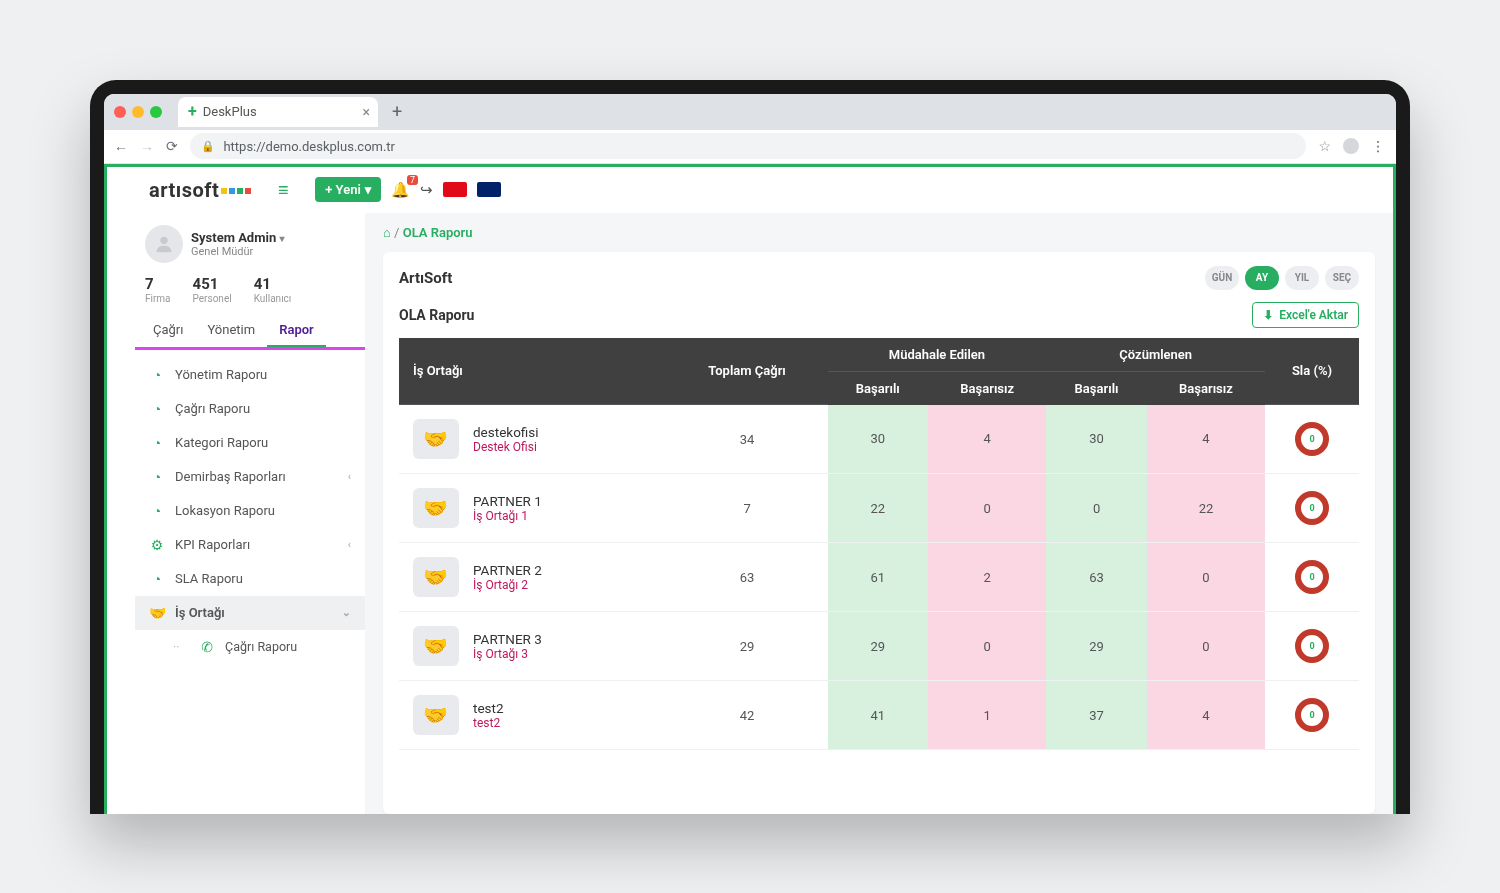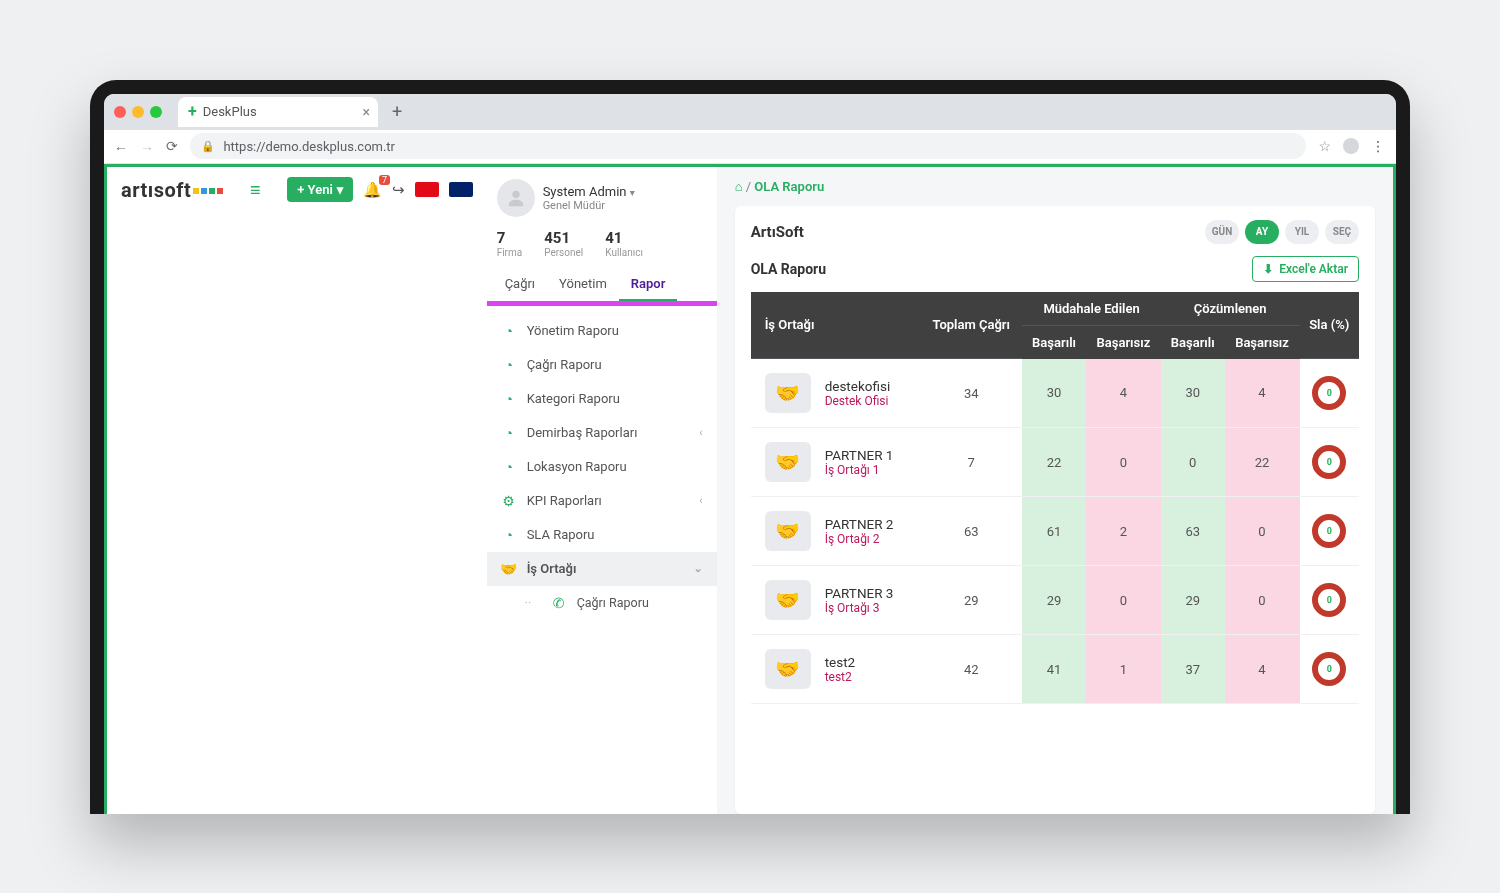--- a/index.html
+++ b/index.html
@@ -23,47 +23,47 @@
   .addrbar { height:34px; background:#fff; display:flex; align-items:center; padding:0 10px; gap:12px; font-size:14px; color:#6b6e73; border-bottom:1px solid #e3e3e3;}
   .addrbar .nav-btn{color:#6b6e73}
   .url-field{ flex:1; background:#f1f3f4; border-radius:16px; height:26px; display:flex; align-items:center; padding:0 12px; gap:8px; font-size:13px; color:#5c6065;}
   .url-field .lock{font-size:11px}
   .addrbar .right{display:flex;gap:12px;align-items:center;}
   .star{color:#888}
   .circle{width:16px;height:16px;border-radius:50%;background:#d5d7da;}
   .kebab{letter-spacing:1px;color:#555;}
 
   
-  .app { flex:1; display:flex; border:3px solid #27ae60; border-bottom:none;}
+  .app { flex:1; display:flex; flex-direction:column; border:3px solid #27ae60; border-bottom:none;padding-left:28px;}
   .topbar{ height:46px; display:flex; align-items:center; padding:0 14px; gap:12px; }
   .logo{ font-size:20px; font-weight:700; color:#333; letter-spacing:.5px;}
   .logo-sq{display:inline-flex;gap:2px;margin-left:2px;vertical-align:3px}
   .logo-sq span{width:6px;height:6px;display:inline-block}
   .hamburger{ width:40px; text-align:center; color:#27ae60; font-size:18px; cursor:pointer; }
   .company-title{ flex:1; text-align:center; color:#27ae60; font-size:15px; font-weight:600; }
   .top-actions{display:flex;align-items:center;gap:10px;}
   .btn-new{ background:#27ae60; color:#fff; border-radius:4px; padding:5px 10px; font-size:13px; font-weight:600; display:flex; align-items:center; gap:4px;}
   .icon-btn{ color:#555; font-size:15px; position:relative;}
   .icon-btn .badge{position:absolute;top:-6px;right:-8px;background:#e74c3c;color:#fff;font-size:9px;padding:0 3px;border-radius:3px;}
   .flag{ width:24px; height:15px; border-radius:2px; display:inline-block;}
   .flag.tr{background:linear-gradient(#e30a17,#e30a17);} 
   .flag.en{background:linear-gradient(#012169,#012169);} 
 
   .body{ flex:1; display:flex; background:#f5f6f8; overflow:hidden;}
 
   
   .sidebar{ width:230px; background:#fff; display:flex; flex-direction:column; font-size:13px; color:#555;}
   .user-row{ display:flex; gap:8px; padding:12px 10px 6px 10px; align-items:center;}
   .avatar{ width:38px; height:38px; border-radius:50%; background:#e4e6e9; display:flex; align-items:center; justify-content:center; color:#bbb;}
-  .user-name{font-weight:400; color:#333; font-size:13px;}
+  .user-name{font-weight:700; color:#333; font-size:13px;}
   .user-role{font-size:11px; color:#888;}
   .mini-stats{ display:flex; padding:6px 10px 10px 10px; gap:22px;}
   .mini-stats .n{font-weight:700; font-size:15px; color:#333;}
   .mini-stats .l{font-size:10px; color:#999;}
-  .tabs{ display:flex; border-bottom:5px solid #d946ef; padding:0 6px;}
+  .tabs{ display:flex; border-bottom:3px solid #d946ef; padding:0 6px;}
   .tabs .t{ padding:8px 12px; font-size:13px; color:#555; cursor:pointer;}
   .tabs .t.active{ color:#4c1d95; border-bottom:2px solid #27ae60; font-weight:600;}
   .menu{ padding:8px 0; flex:1; overflow:auto;}
   .mi{ display:flex; align-items:center; gap:10px; padding:9px 14px; cursor:pointer; color:#555;}
   .mi.active{ background:#eef0f2; font-weight:600;}
   .mi .mi-icon{ width:16px; text-align:center; color:#27ae60; font-size:14px;}
   .mi.sub{ padding-left:38px; font-size:12.5px;}
   .mi .chev{ margin-left:auto; color:#aaa; font-size:11px;}
 
   

